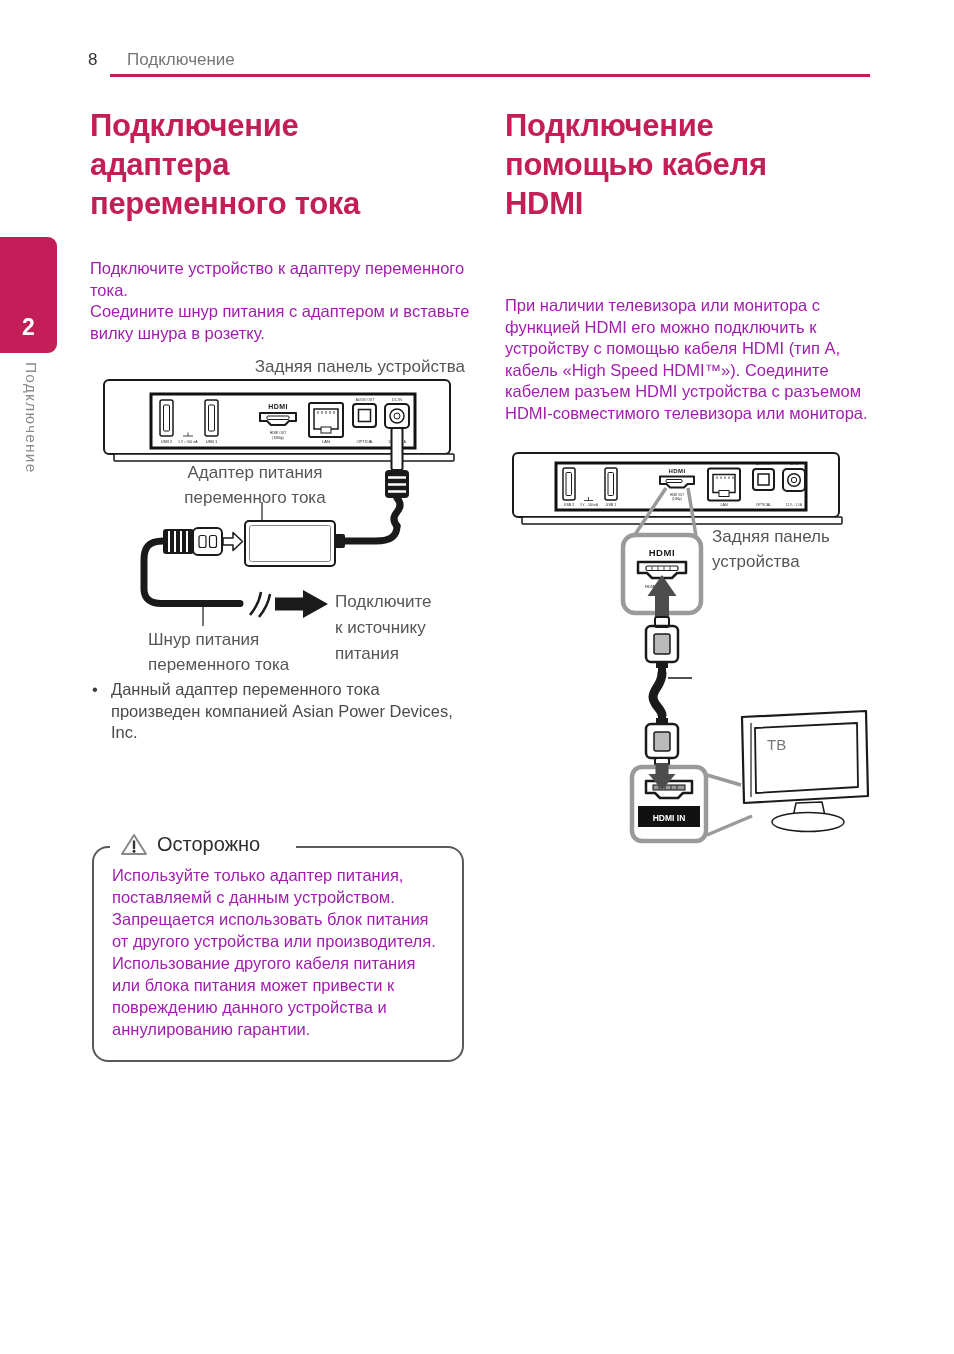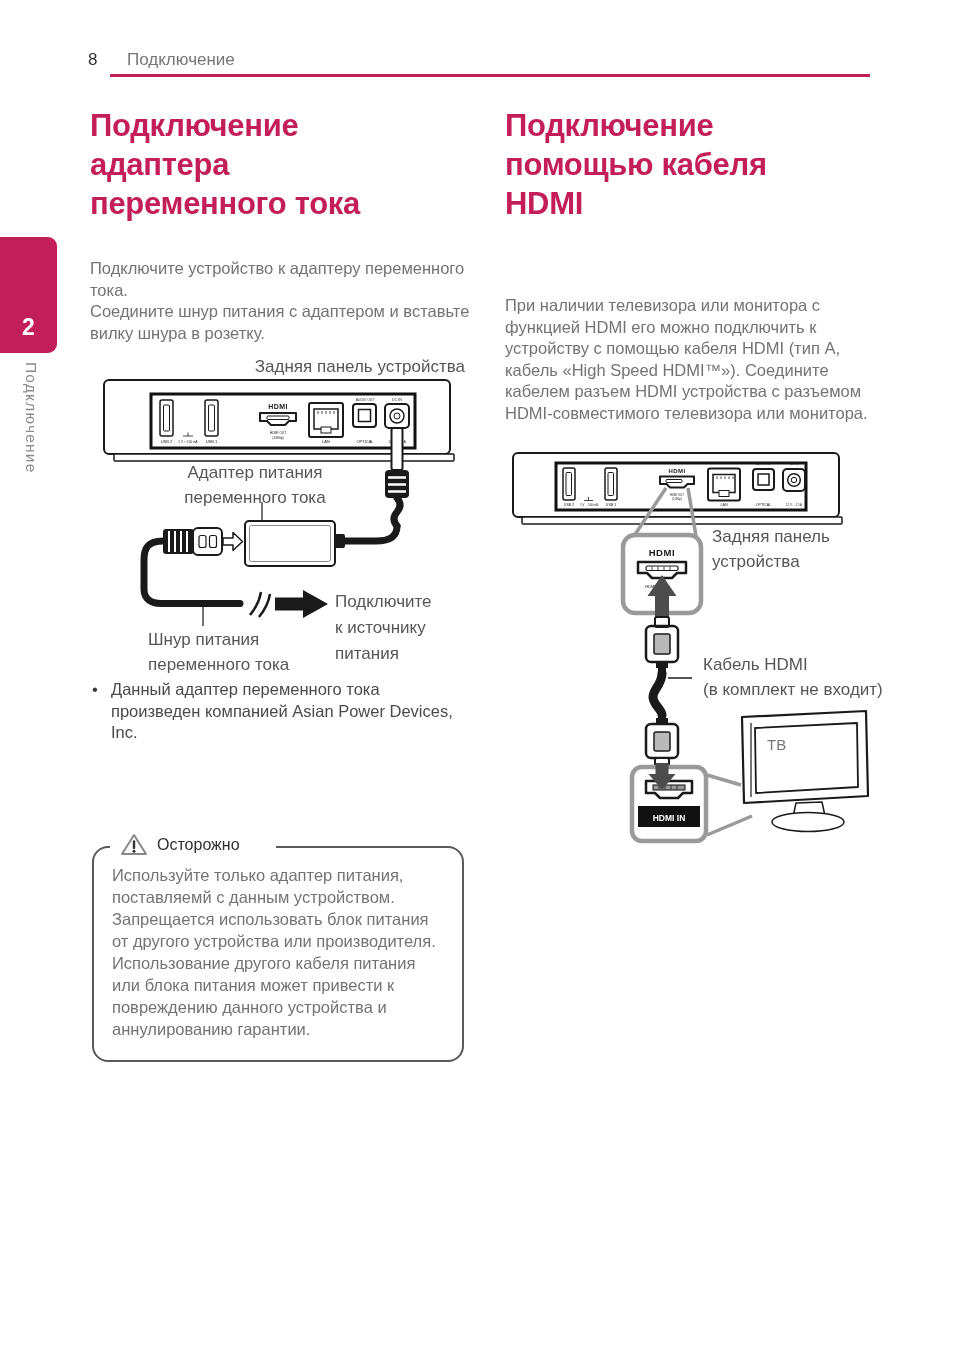--- a/index.html
+++ b/index.html
@@ -17,34 +17,34 @@
     left:0;top:237px;width:57px;height:116px;background:var(--accent,#C41E58);
     border-radius:0 9px 9px 0;display:flex;align-items:flex-end;justify-content:center;
     padding-bottom:12px;box-sizing:border-box;color:#fff;font-size:23px;font-weight:bold;
   }
   .chapter-vert{
     left:22px;top:362px;writing-mode:vertical-rl;font-size:15.5px;color:#8b8b8d;letter-spacing:1.2px;
   }
   
   .h1{font-size:31px;line-height:39px;font-weight:bold;color:var(--accent,#C41E58);letter-spacing:-0.3px;}
   .h1 span{display:block;}
-  .body-txt{font-size:16.5px;line-height:21.5px;color:#737373;}
+  .body-txt{font-size:16.5px;line-height:21.5px;color:#a21caf;}
   .diag-label{font-size:17px;line-height:25px;color:#565658;}
   
   .bullets{margin:0;padding:0;list-style:none;}
   .bullets li{position:relative;padding-left:21px;margin-bottom:10px;font-size:16.5px;line-height:21.5px;}
   .bullets li::before{content:"\2022";position:absolute;left:2px;top:0;color:#3c3c3c;}
   
   .caution{
     left:92px;top:846px;width:372px;box-sizing:border-box;
     border:2px solid #5a5a5a;border-radius:16px;padding:16px 16px 20px 18px;
   }
   .caution-title{
     position:absolute;left:16px;top:-16px;display:flex;align-items:center;gap:9px;
-    background:#fff;padding:0 36px 0 10px;font-size:16px;color:#2e2e2e;
+    background:#fff;padding:0 36px 0 10px;font-size:20px;color:#2e2e2e;
   }
   
   svg{position:absolute;overflow:visible;}
   svg text{font-family:"Liberation Sans", sans-serif;}
   .wf{fill:#fff;}
   .ln08{stroke:#1a1a1a;stroke-width:.8;fill:none;}
   .ln1{stroke:#1a1a1a;stroke-width:1;}
   .ln12{stroke:#1a1a1a;stroke-width:1.2;fill:none;}
   .ln15{stroke:#1a1a1a;stroke-width:1.5;}
   .ln2{stroke:#1a1a1a;stroke-width:2;}
@@ -259,19 +259,15 @@
       <rect x="133" y="361" width="62" height="21" fill="#111"></rect>
       <text x="164" y="376" text-anchor="middle" font-size="8.5" font-weight="bold" fill="#fff">HDMI IN</text>
     </g>
     <polygon points="150.5,318 163.5,318 163.5,329 170.5,329 157,345 143.5,329 150.5,329" class="garrow"></polygon>
   </svg>
 
   <div class="abs diag-label" style="left:712px;top:524px;width:170px;">
     <div>Задняя панель</div>
     <div>устройства</div>
   </div>
-  <div class="abs diag-label" style="left:703px;top:652px;width:185px;">
-    <div>Кабель HDMI</div>
-    <div>(в комплект не входит)</div>
-  </div>
 
 
 </div>
 
 </body></html>

